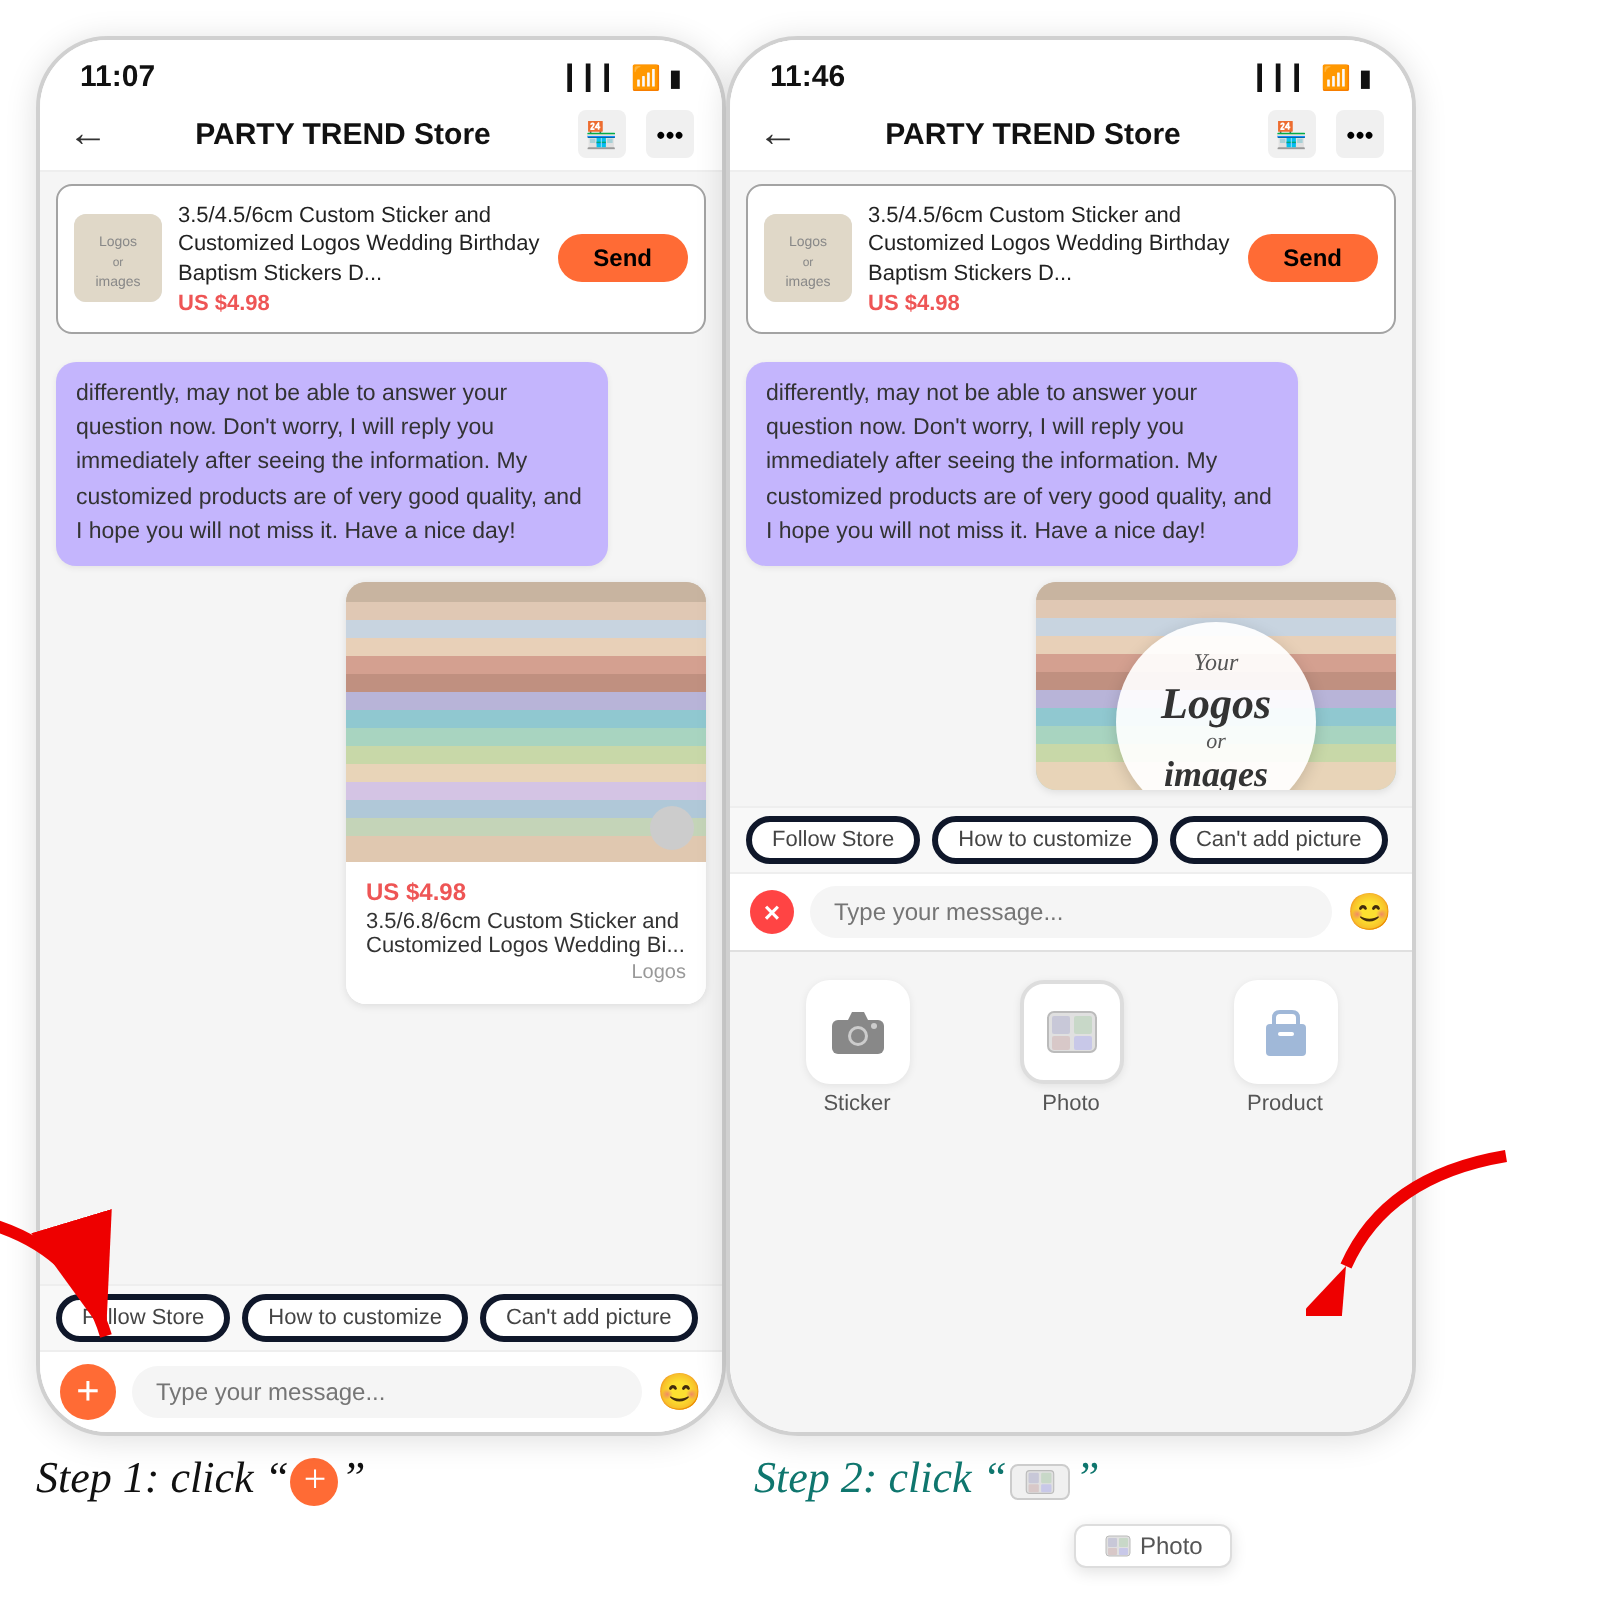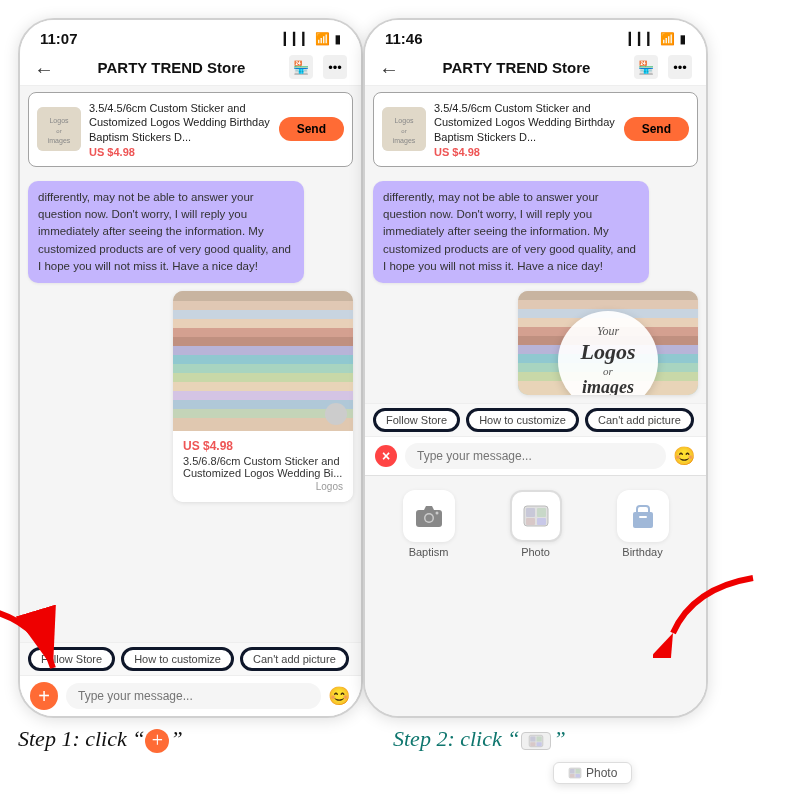--- a/index.html
+++ b/index.html
@@ -545,21 +545,21 @@
             <div class="media-item">
               <div class="media-icon-box">
                 <svg width="28" height="24" viewBox="0 0 28 24">
                   <rect x="1" y="6" width="26" height="17" rx="3" fill="#888"></rect>
                   <circle cx="14" cy="14" r="5" fill="#ccc"></circle>
                   <circle cx="14" cy="14" r="3.5" fill="#888"></circle>
                   <path d="M9 6 L11 2 L17 2 L19 6" fill="#888"></path>
                   <circle cx="22" cy="9" r="1.5" fill="#ccc"></circle>
                 </svg>
               </div>
-              <span class="media-label">Baptism</span>
+              <span class="media-label">Sticker</span>
             </div>
             <div class="media-item">
               <div class="media-icon-box" style="border: 2px solid #ddd;">
                 <svg width="28" height="24" viewBox="0 0 28 24">
                   <rect x="2" y="2" width="24" height="20" rx="3" fill="#e0e0e0" stroke="#bbb" stroke-width="1"></rect>
                   <rect x="4" y="4" width="9" height="9" rx="1" fill="#c8c8d8"></rect>
                   <rect x="15" y="4" width="9" height="9" rx="1" fill="#c8d8c8"></rect>
                   <rect x="4" y="14" width="9" height="7" rx="1" fill="#d8c8c8"></rect>
                   <rect x="15" y="14" width="9" height="7" rx="1" fill="#c8c8e8"></rect>
                 </svg>
@@ -567,38 +567,38 @@
               <span class="media-label">Photo</span>
             </div>
             <div class="media-item">
               <div class="media-icon-box">
                 <svg width="28" height="28" viewBox="0 0 28 28">
                   <rect x="4" y="10" width="20" height="16" rx="2" fill="#a0b8d8"></rect>
                   <path d="M8 10 L8 7 Q8 4 11 4 L17 4 Q20 4 20 7 L20 10" fill="none" stroke="#a0b8d8" stroke-width="2"></path>
                   <rect x="10" y="14" width="8" height="2" rx="1" fill="#fff"></rect>
                 </svg>
               </div>
-              <span class="media-label">Birthday</span>
+              <span class="media-label">Product</span>
             </div>
           </div>
         </div>
       </div>
 
       <svg style="position:absolute; right:-55px; bottom:60px; width:110px; height:90px;" viewBox="0 0 110 90">
         <defs>
           <marker id="arrowhead2" markerWidth="10" markerHeight="7" refX="0" refY="3.5" orient="auto">
             <polygon points="10 0, 0 3.5, 10 7" fill="#e00"></polygon>
           </marker>
         </defs>
         <path d="M 100 10 Q 40 20 20 65" stroke="#e00" stroke-width="6" fill="none" marker-end="url(#arrowhead2)"></path>
       </svg>
     </div>
   </div>
 
-  <div style="display:flex; flex-direction:row; gap:30px; padding:8px 18px 0 18px; align-items:flex-start;">
+  <div style="display:flex; flex-direction:row; gap:14px; padding:8px 18px 0 18px; align-items:flex-start;">
 
     <div style="width:345px; text-align:left;">
       <span style="font-family:Georgia,'Times New Roman',serif; font-style:italic; font-size:22px; color:#111;">
         Step 1: click “<span style="display:inline-flex;width:24px;height:24px;background:#ff6b35;border-radius:50%;color:#fff;font-size:20px;font-style:normal;align-items:center;justify-content:center;vertical-align:middle;margin:0 1px;font-weight:300;">+</span>”
       </span>
     </div>
 
     <div style="width:345px; text-align:left; position:relative;">
       <span style="font-family:Georgia,'Times New Roman',serif; font-style:italic; font-size:22px; color:#0f766e;">
         Step 2: click “<span style="display:inline-flex;background:#f0f0f0;border:1px solid #ccc;border-radius:4px;padding:1px 6px;font-size:13px;font-style:normal;vertical-align:middle;margin:0 2px;align-items:center;gap:2px;">

